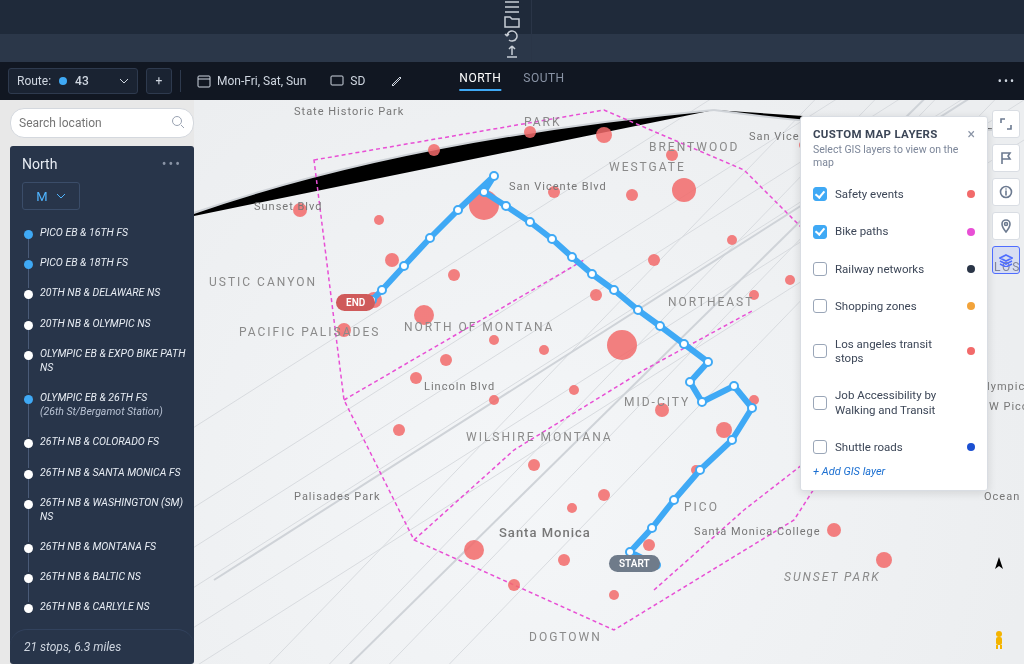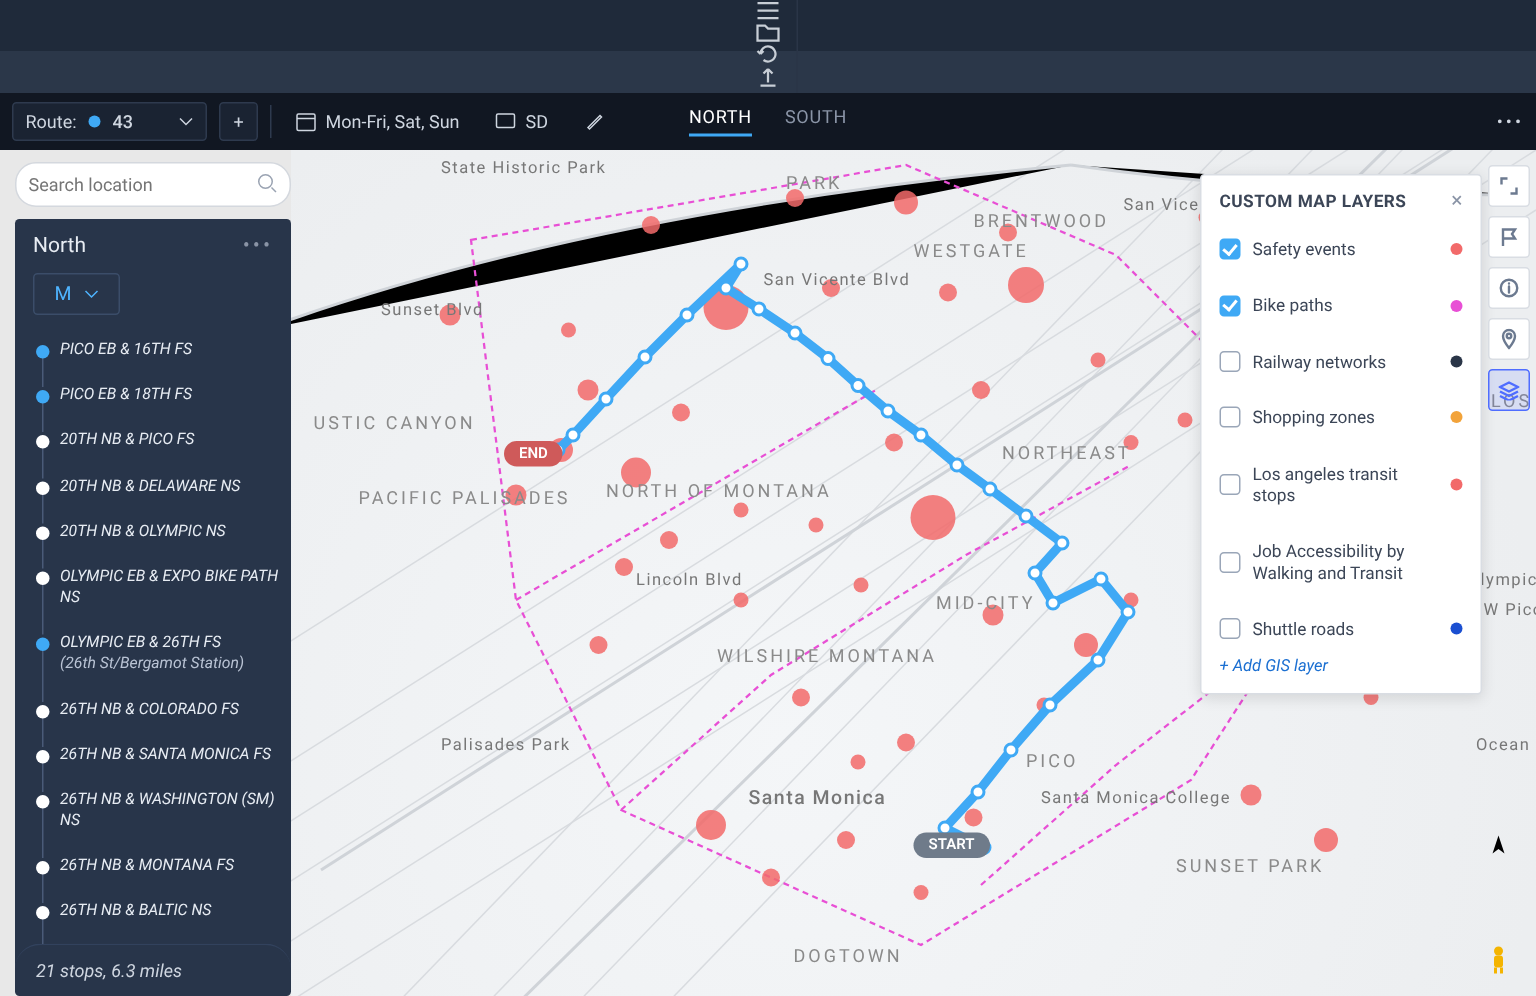--- a/index.html
+++ b/index.html
@@ -219,21 +219,20 @@
       <div class="dir-pill">
         <span>M</span>
         <svg width="10" height="6">
             <path d="M1 1l4 4 4-4" fill="none"></path>
           </svg>
       </div>
 
       <div class="stops" id="stops-container">
           <div class="stop highlight">PICO EB &amp; 16TH FS</div>
           <div class="stop highlight">PICO EB &amp; 18TH FS</div>
-          <div class="stop">20TH NB &amp; PICO FS</div>
           <div class="stop">20TH NB &amp; DELAWARE NS</div>
           <div class="stop">20TH NB &amp; OLYMPIC NS</div>
           <div class="stop">OLYMPIC EB &amp; EXPO BIKE PATH NS</div>
           <div class="stop highlight">OLYMPIC EB &amp; 26TH FS<span class="sub">(26th St/Bergamot Station)</span></div>
           <div class="stop">26TH NB &amp; COLORADO FS</div>
           <div class="stop">26TH NB &amp; SANTA MONICA FS</div>
           <div class="stop">26TH NB &amp; WASHINGTON (SM) NS</div>
           <div class="stop">26TH NB &amp; MONTANA FS</div>
           <div class="stop">26TH NB &amp; BALTIC NS</div>
           <div class="stop">26TH NB &amp; CARLYLE NS</div>
@@ -367,42 +366,43 @@
     <div id="labels-container">
         <div class="map-label " style="left: 100px; top: 5px;">State Historic Park</div>
         <div class="map-label area" style="left: 330px; top: 15px;">PARK</div>
         <div class="map-label area" style="left: 455px; top: 40px;">BRENTWOOD</div>
         <div class="map-label area" style="left: 415px; top: 60px;">WESTGATE</div>
         <div class="map-label area" style="left: 15px; top: 175px;">USTIC CANYON</div>
         <div class="map-label area" style="left: 45px; top: 225px;">PACIFIC PALISADES</div>
         <div class="map-label area" style="left: 210px; top: 220px;">NORTH OF MONTANA</div>
         <div class="map-label area" style="left: 435px; top: 195px; margin-left: 39px;">NORTHEAST</div>
         <div class="map-label area" style="left: 430px; top: 295px;">MID-CITY</div>
-        <div class="map-label area" style="left: 284px; top: 330px;">WILSHIRE MONTANA</div>
+        <div class="map-label area" style="left: 272px; top: 330px;">WILSHIRE MONTANA</div>
         <div class="map-label " style="left: 100px; top: 390px;">Palisades Park</div>
         <div class="map-label big" style="left: 305px; top: 425px;">Santa Monica</div>
         <div class="map-label area" style="left: 490px; top: 400px;">PICO</div>
         <div class="map-label " style="left: 500px; top: 425px;">Santa Monica College</div>
-        <div class="map-label area" style="left: 590px; top: 470px;">SUNSET PARK</div>
+        <div class="map-label area" style="left: 590px; top: 470px; font-style: italic;">SUNSET PARK</div>
         <div class="map-label area" style="left: 335px; top: 530px;">DOGTOWN</div>
         <div class="map-label area" style="left: 800px; top: 160px;">LOS ELES</div>
         <div class="map-label " style="left: 315px; top: 80px;">San Vicente Blvd</div>
         <div class="map-label " style="left: 555px; top: 30px;">San Vicente Blvd</div>
         <div class="map-label " style="left: 230px; top: 280px;">Lincoln Blvd</div>
         <div class="map-label " style="left: 790px; top: 390px;">Ocean Park Blvd</div>
         <div class="map-label " style="left: 795px; top: 300px;">W Pico Blvd</div>
         <div class="map-label " style="left: 770px; top: 280px;">W Olympic Blvd</div>
         <div class="map-label " style="left: 60px; top: 100px;">Sunset Blvd</div>
       </div>
 
     <div class="layers">
       <div class="lhdr">
         <div class="ltitle">CUSTOM MAP LAYERS</div>
         <div class="lclose">×</div>
       </div>
+      <div class="lsub">Select GIS layers to view on the map</div>
       <div id="layers-container">
           <div class="litem">
             <div class="lchk checked"></div>
             <div class="llabel">Safety events</div>
             <div class="lswatch" style="background: rgb(242, 106, 106);"></div>
           </div>
           <div class="litem">
             <div class="lchk checked"></div>
             <div class="llabel">Bike paths</div>
             <div class="lswatch" style="background: rgb(232, 79, 213);"></div>

